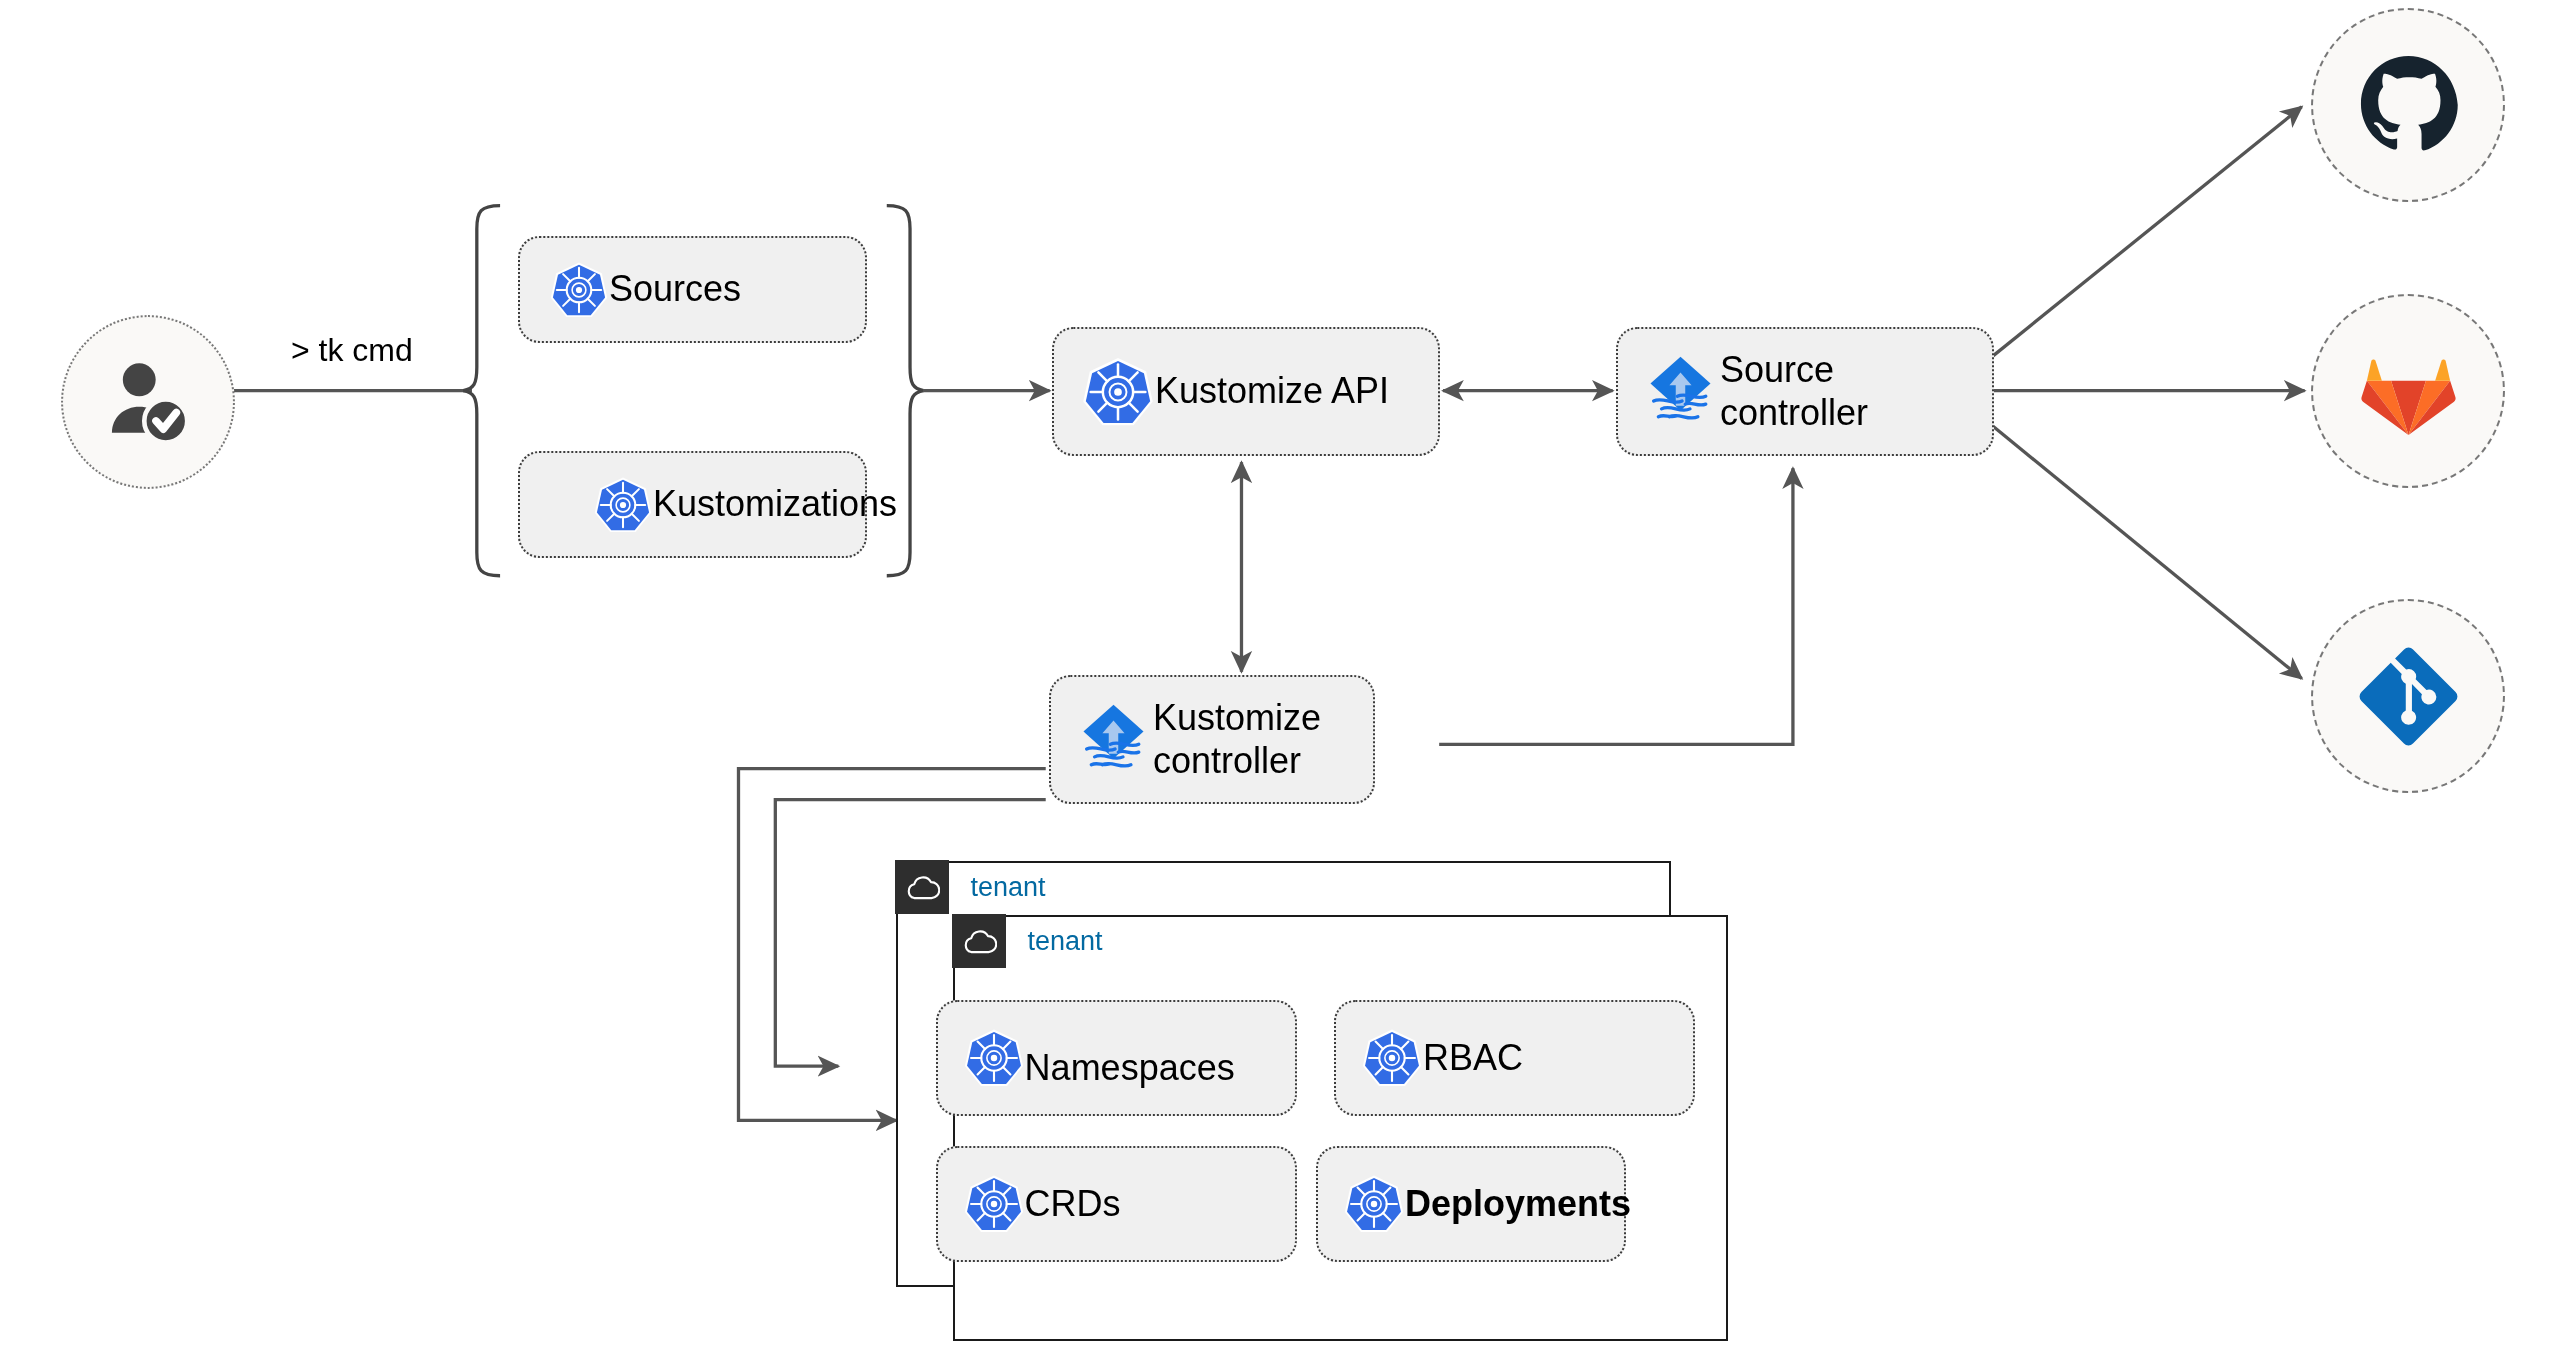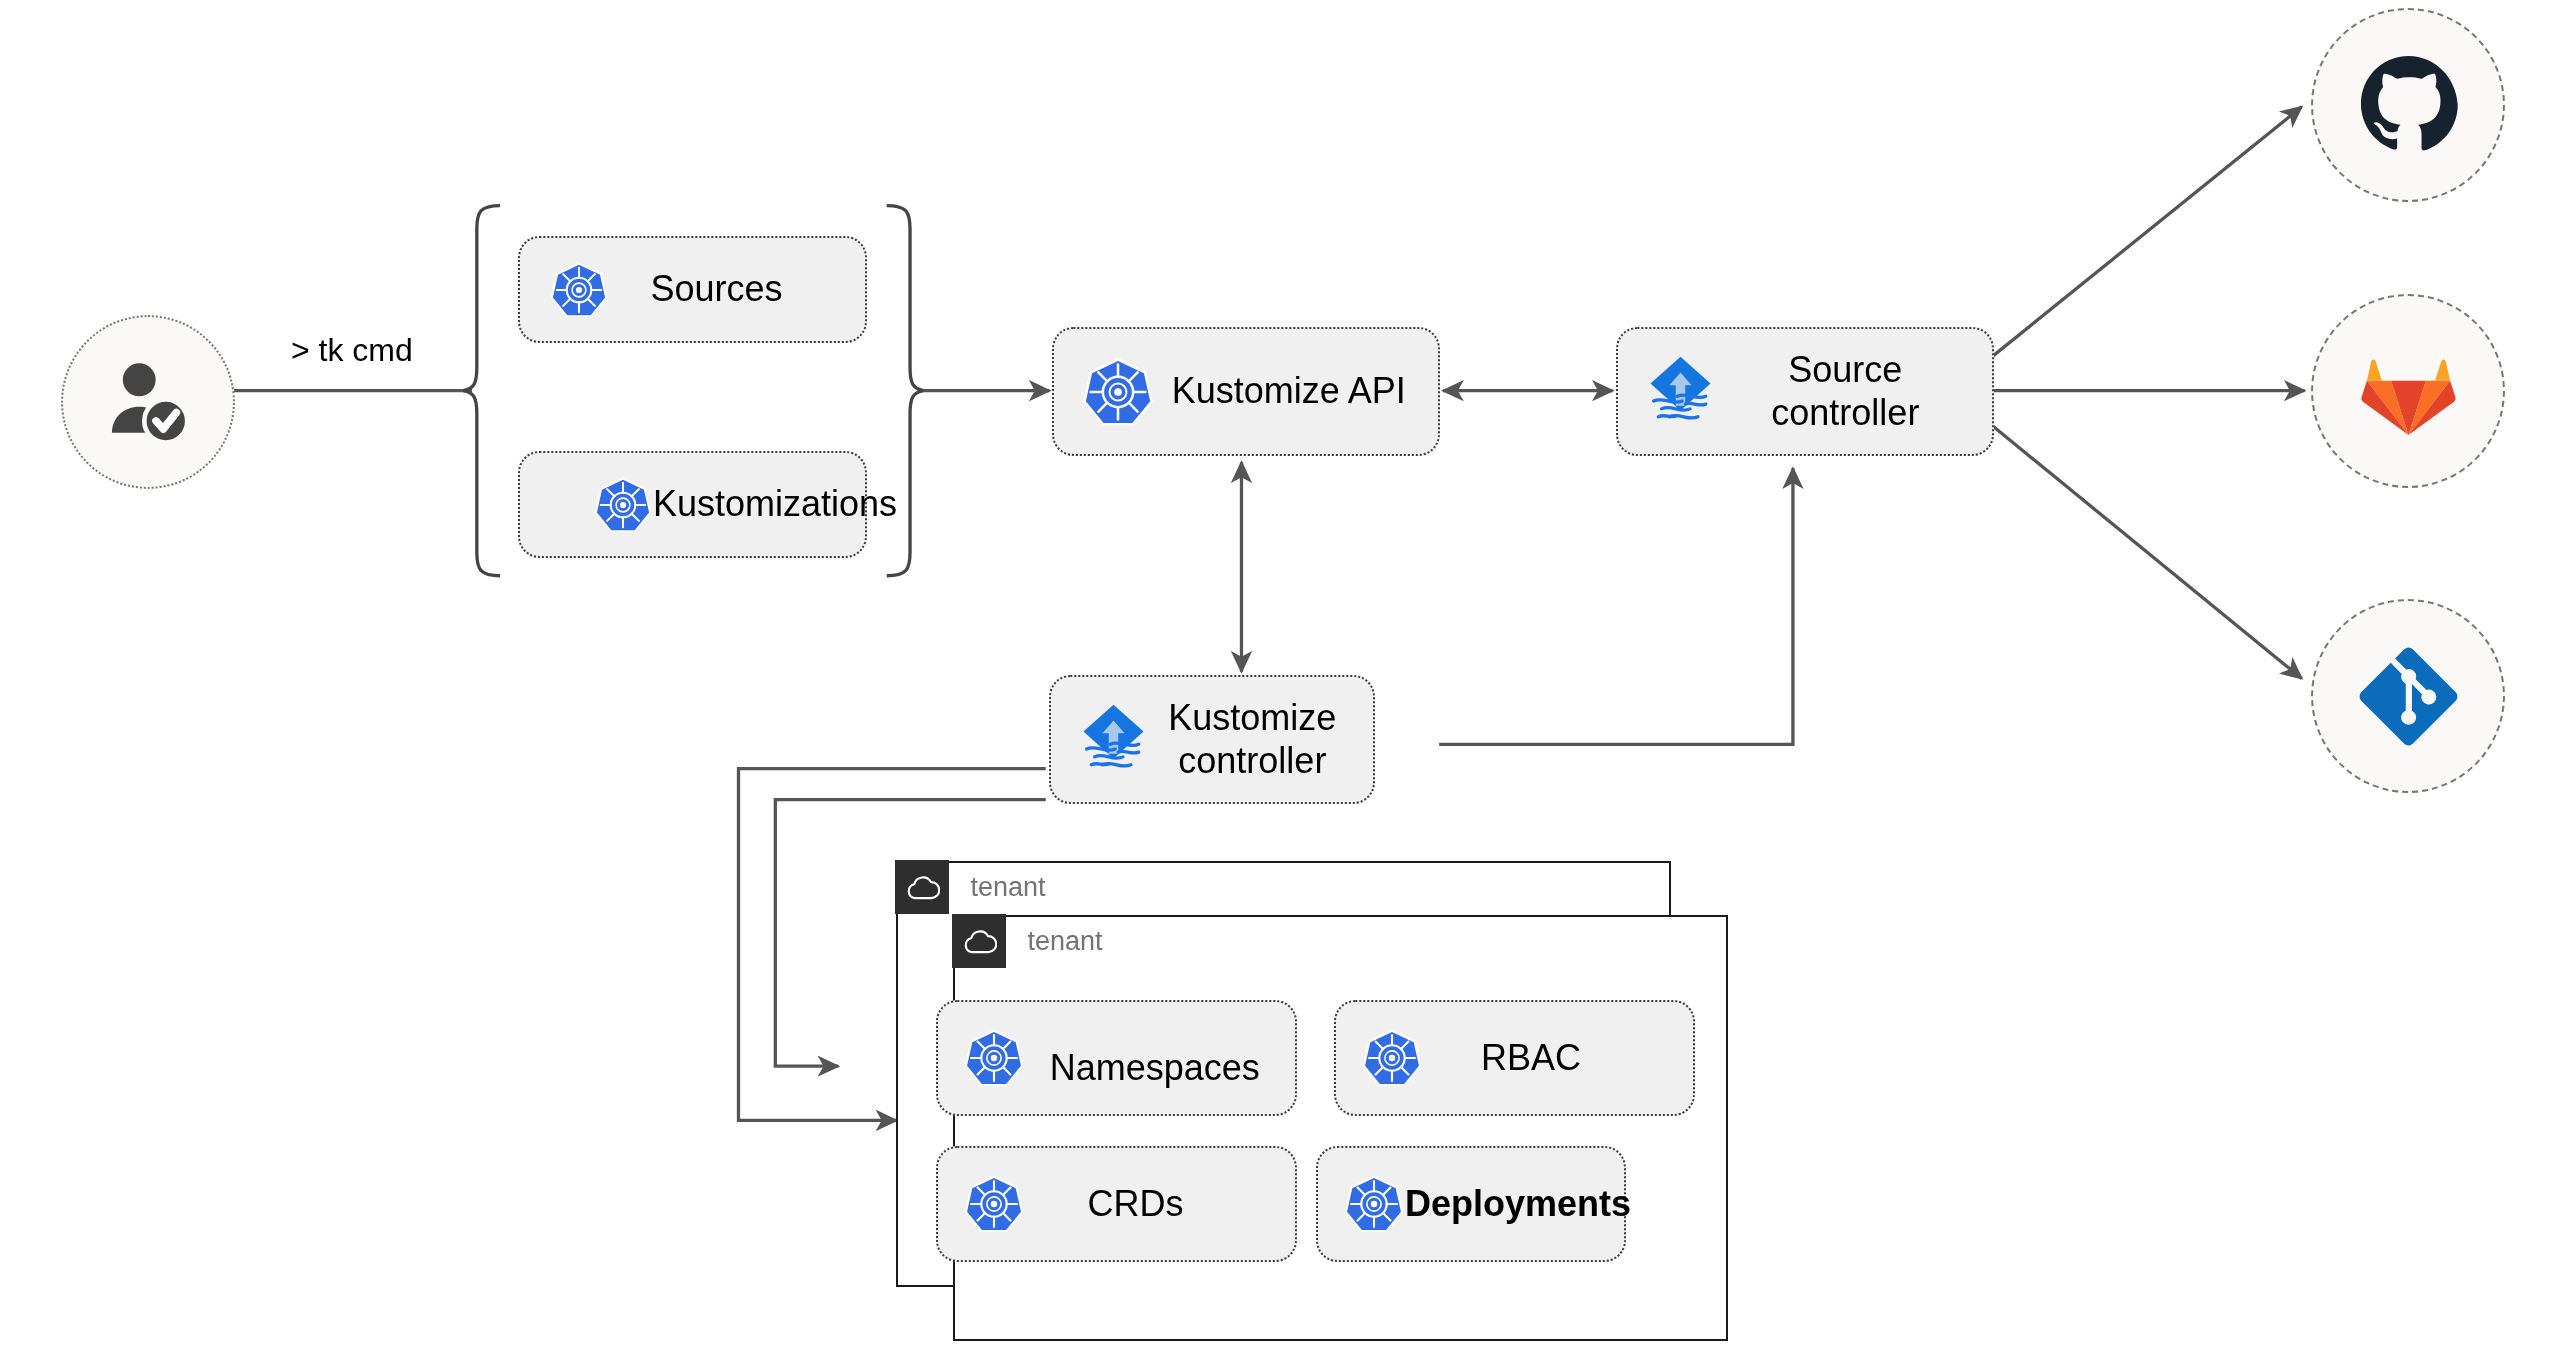--- a/index.html
+++ b/index.html
@@ -37,21 +37,21 @@
   .dotbox {
     background: #f0f0f0;
     border: 2.9px dotted #3c3c3c;
     border-radius: 21.3px;
     display: flex;
     align-items: center;
     box-sizing: border-box;
   }
   .dotbox .label {
     flex: 1;
-    text-align: center;
+    text-align: left;
     color: #000000;
     font-size: 36px;
     line-height: 1.18;
     white-space: pre-line;
   }
   .dotbox .glyph {
     flex: 0 0 auto;
     display: flex;
     align-items: center;
     justify-content: center;
@@ -88,21 +88,21 @@
   .tenant .tb-icon {
     width: 54px;
     height: 54px;
     background: #2e2e2e;
     display: flex;
     align-items: center;
     justify-content: center;
     flex: 0 0 auto;
   }
   .tenant .tb-text {
-    color: #737373;
+    color: #0369a1;
     font-size: 27px;
     padding-left: 21.3px;
     white-space: nowrap;
   }
 
   .edge-label {
     position: absolute;
     color: #000000;
     font-size: 32px;
     white-space: nowrap;

